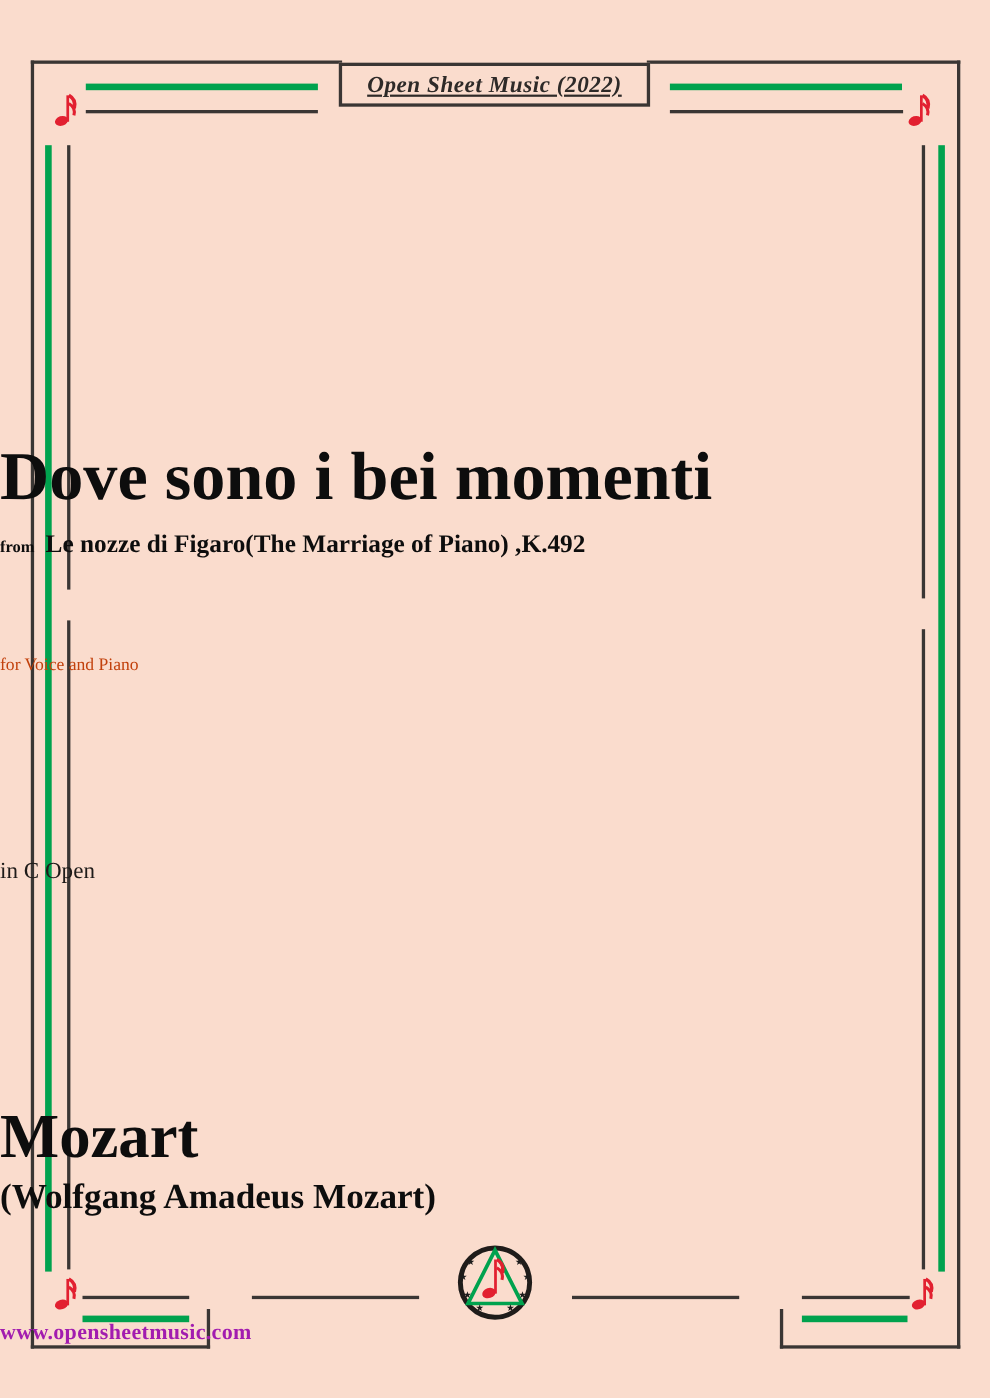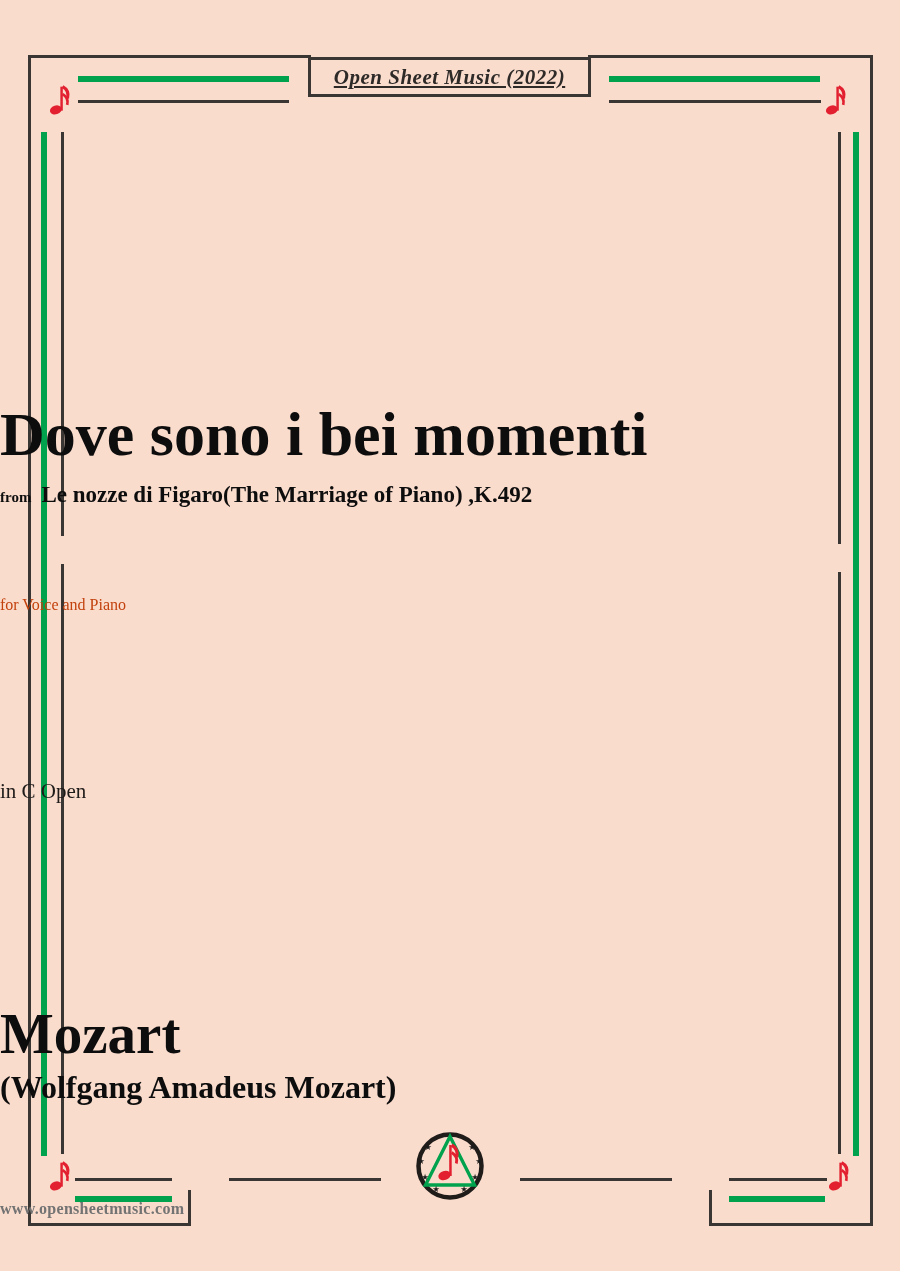--- a/index.html
+++ b/index.html
@@ -24,21 +24,21 @@
   .publisher-box span{
     font-weight:bold;font-style:italic;font-size:21px;color:#2e2a28;letter-spacing:.5px;text-decoration:underline;
   }
   .title{top:399px;font-size:62px;font-weight:bold;letter-spacing:0px;}
   .subtitle{top:482px;font-size:23px;font-weight:bold;}
   .subtitle .prefix{font-size:15px;font-weight:bold;margin-right:10px;}
   .instrumentation{top:551px;font-size:16px;color:#c2410c;margin-top:45px;}
   .keyline{top:779px;font-size:21px;color:#1e1b19;}
   .composer{top:1001px;font-size:57px;font-weight:bold;}
   .composer-full{top:1069px;font-size:32px;font-weight:bold;}
-  .website{top:1200px;font-size:16px;font-weight:bold;color:#737373;letter-spacing:.3px;}
+  .website{top:1200px;font-size:20px;font-weight:bold;color:#a21caf;letter-spacing:.3px;}
   .note-icon{position:absolute;width:26px;height:32px;}
   .logo{position:absolute;left:413px;top:1129px;width:74px;height:74px;}
   .logo text{font-family:"DejaVu Sans", sans-serif;}
 </style>
 </head>
 <body>
 
 <div class="page">
 
   <div class="hline" style="left:28px;top:55px;width:283px;"></div>

